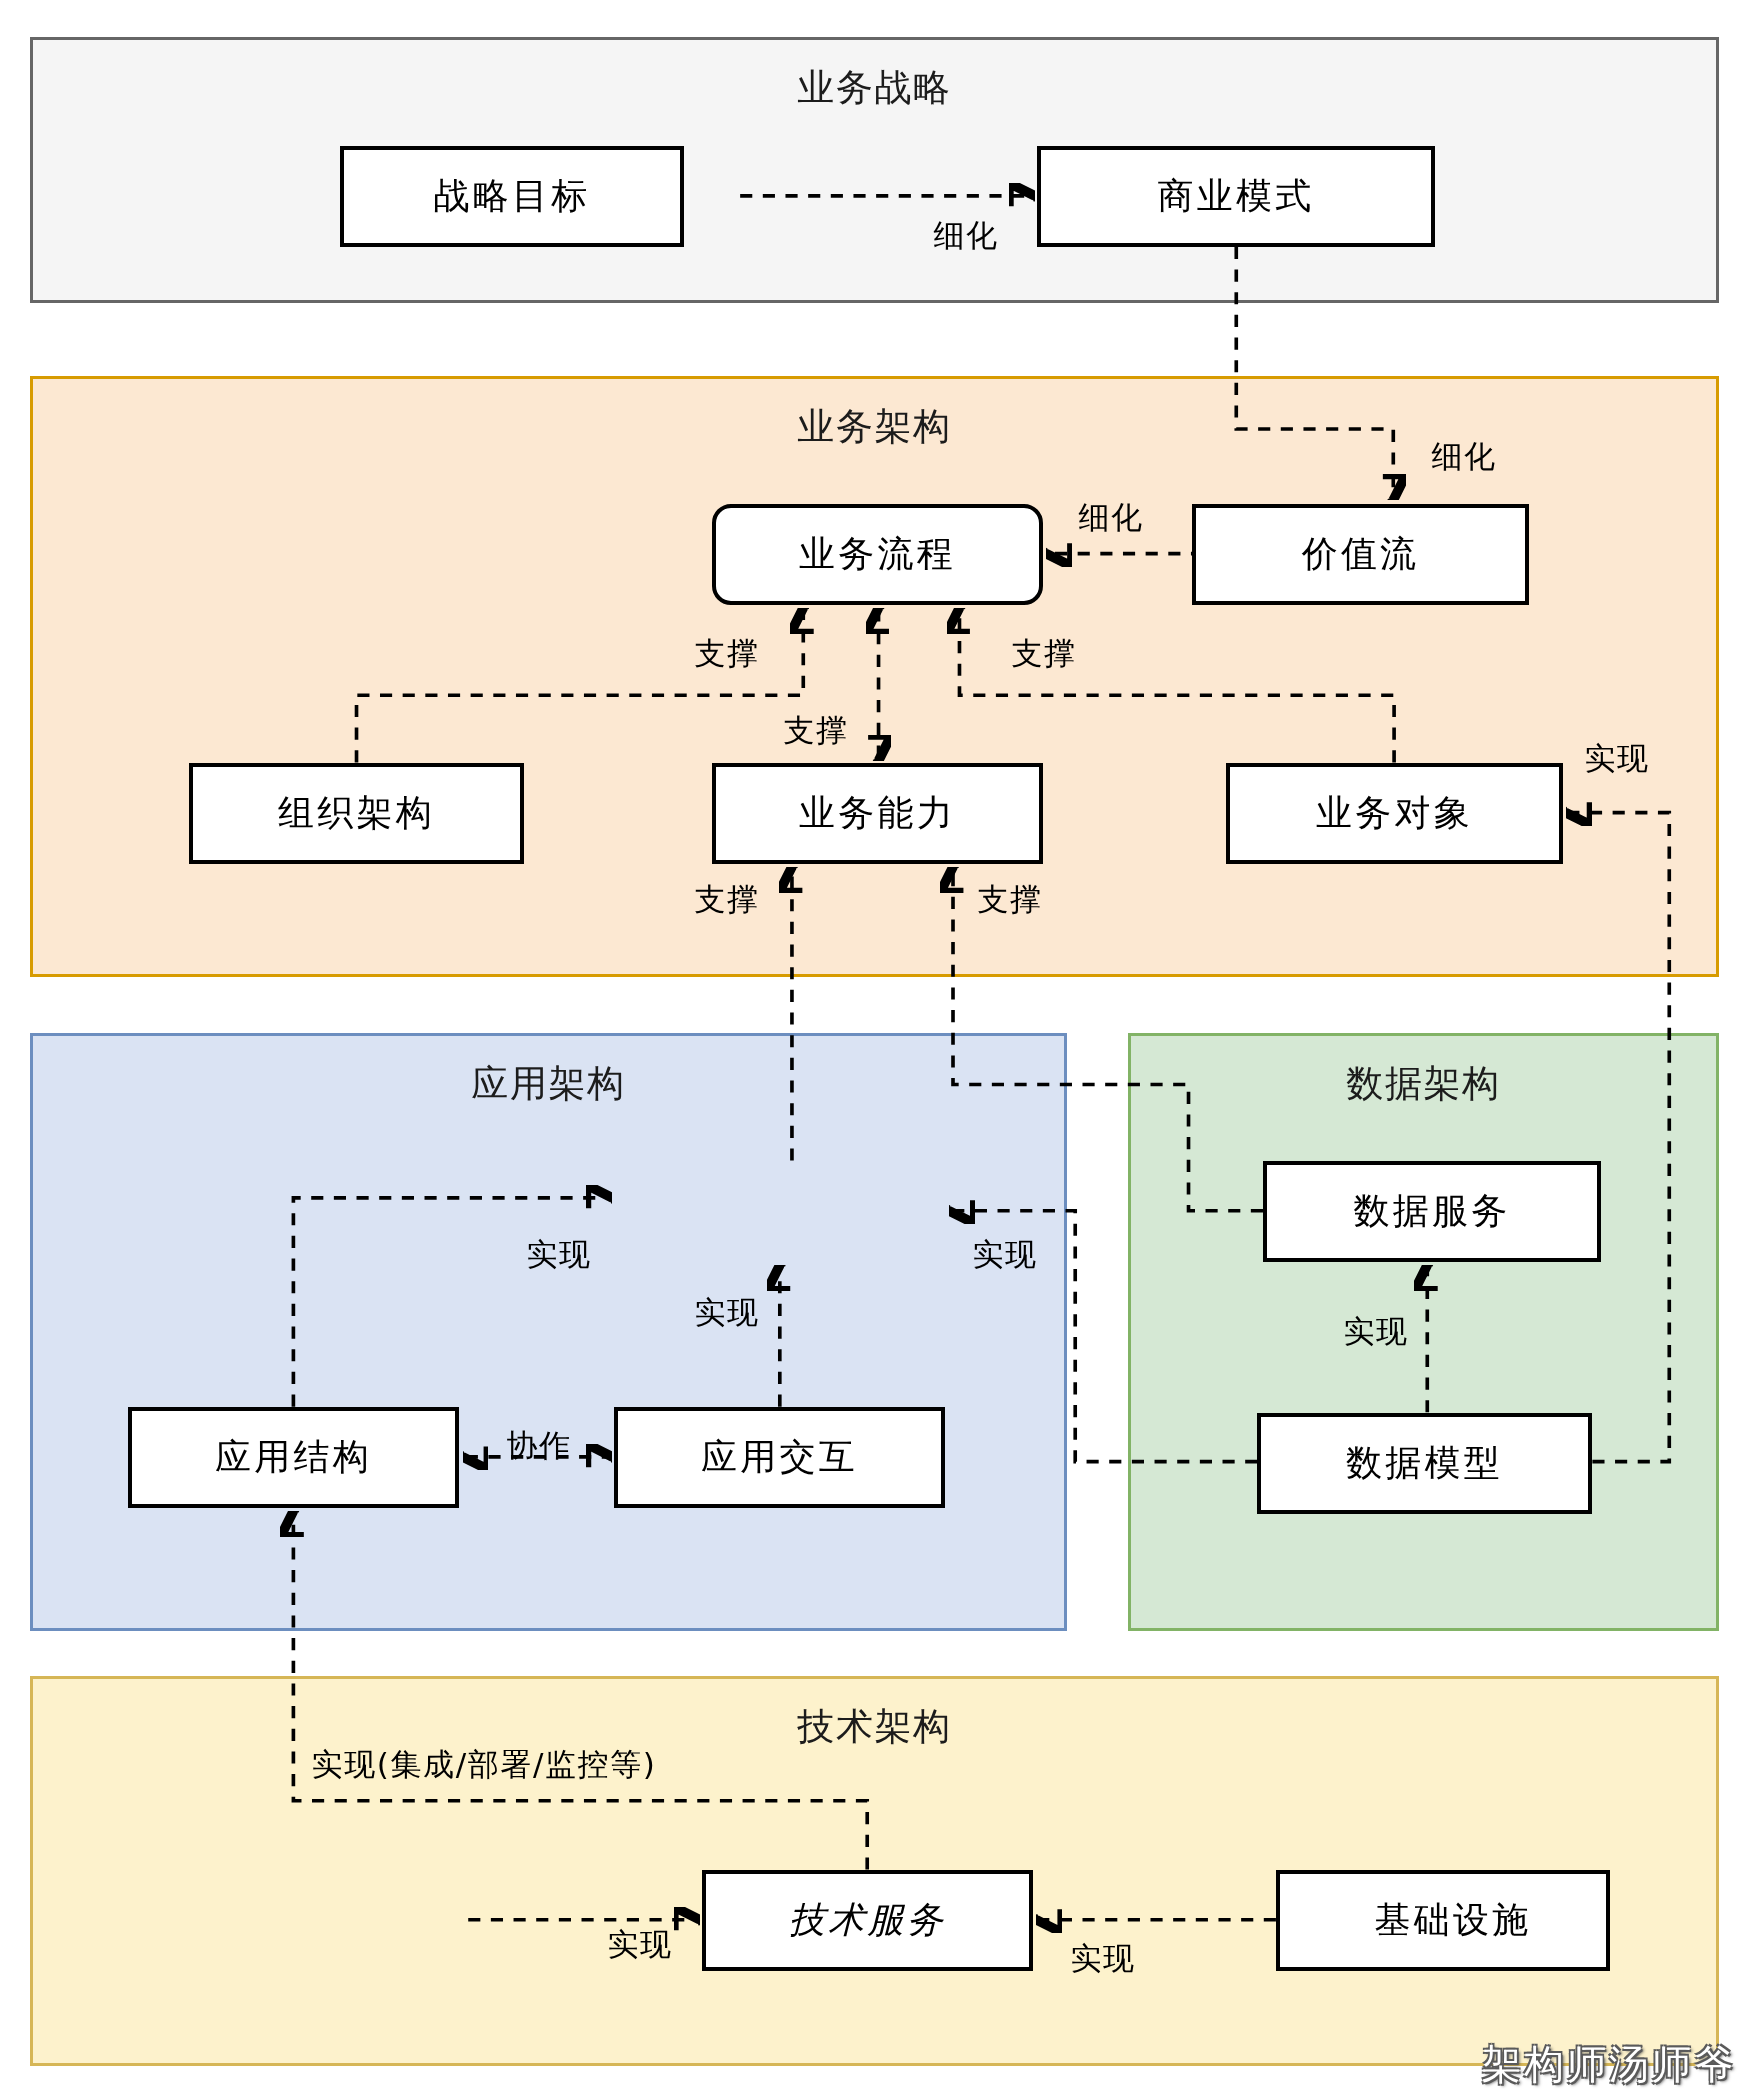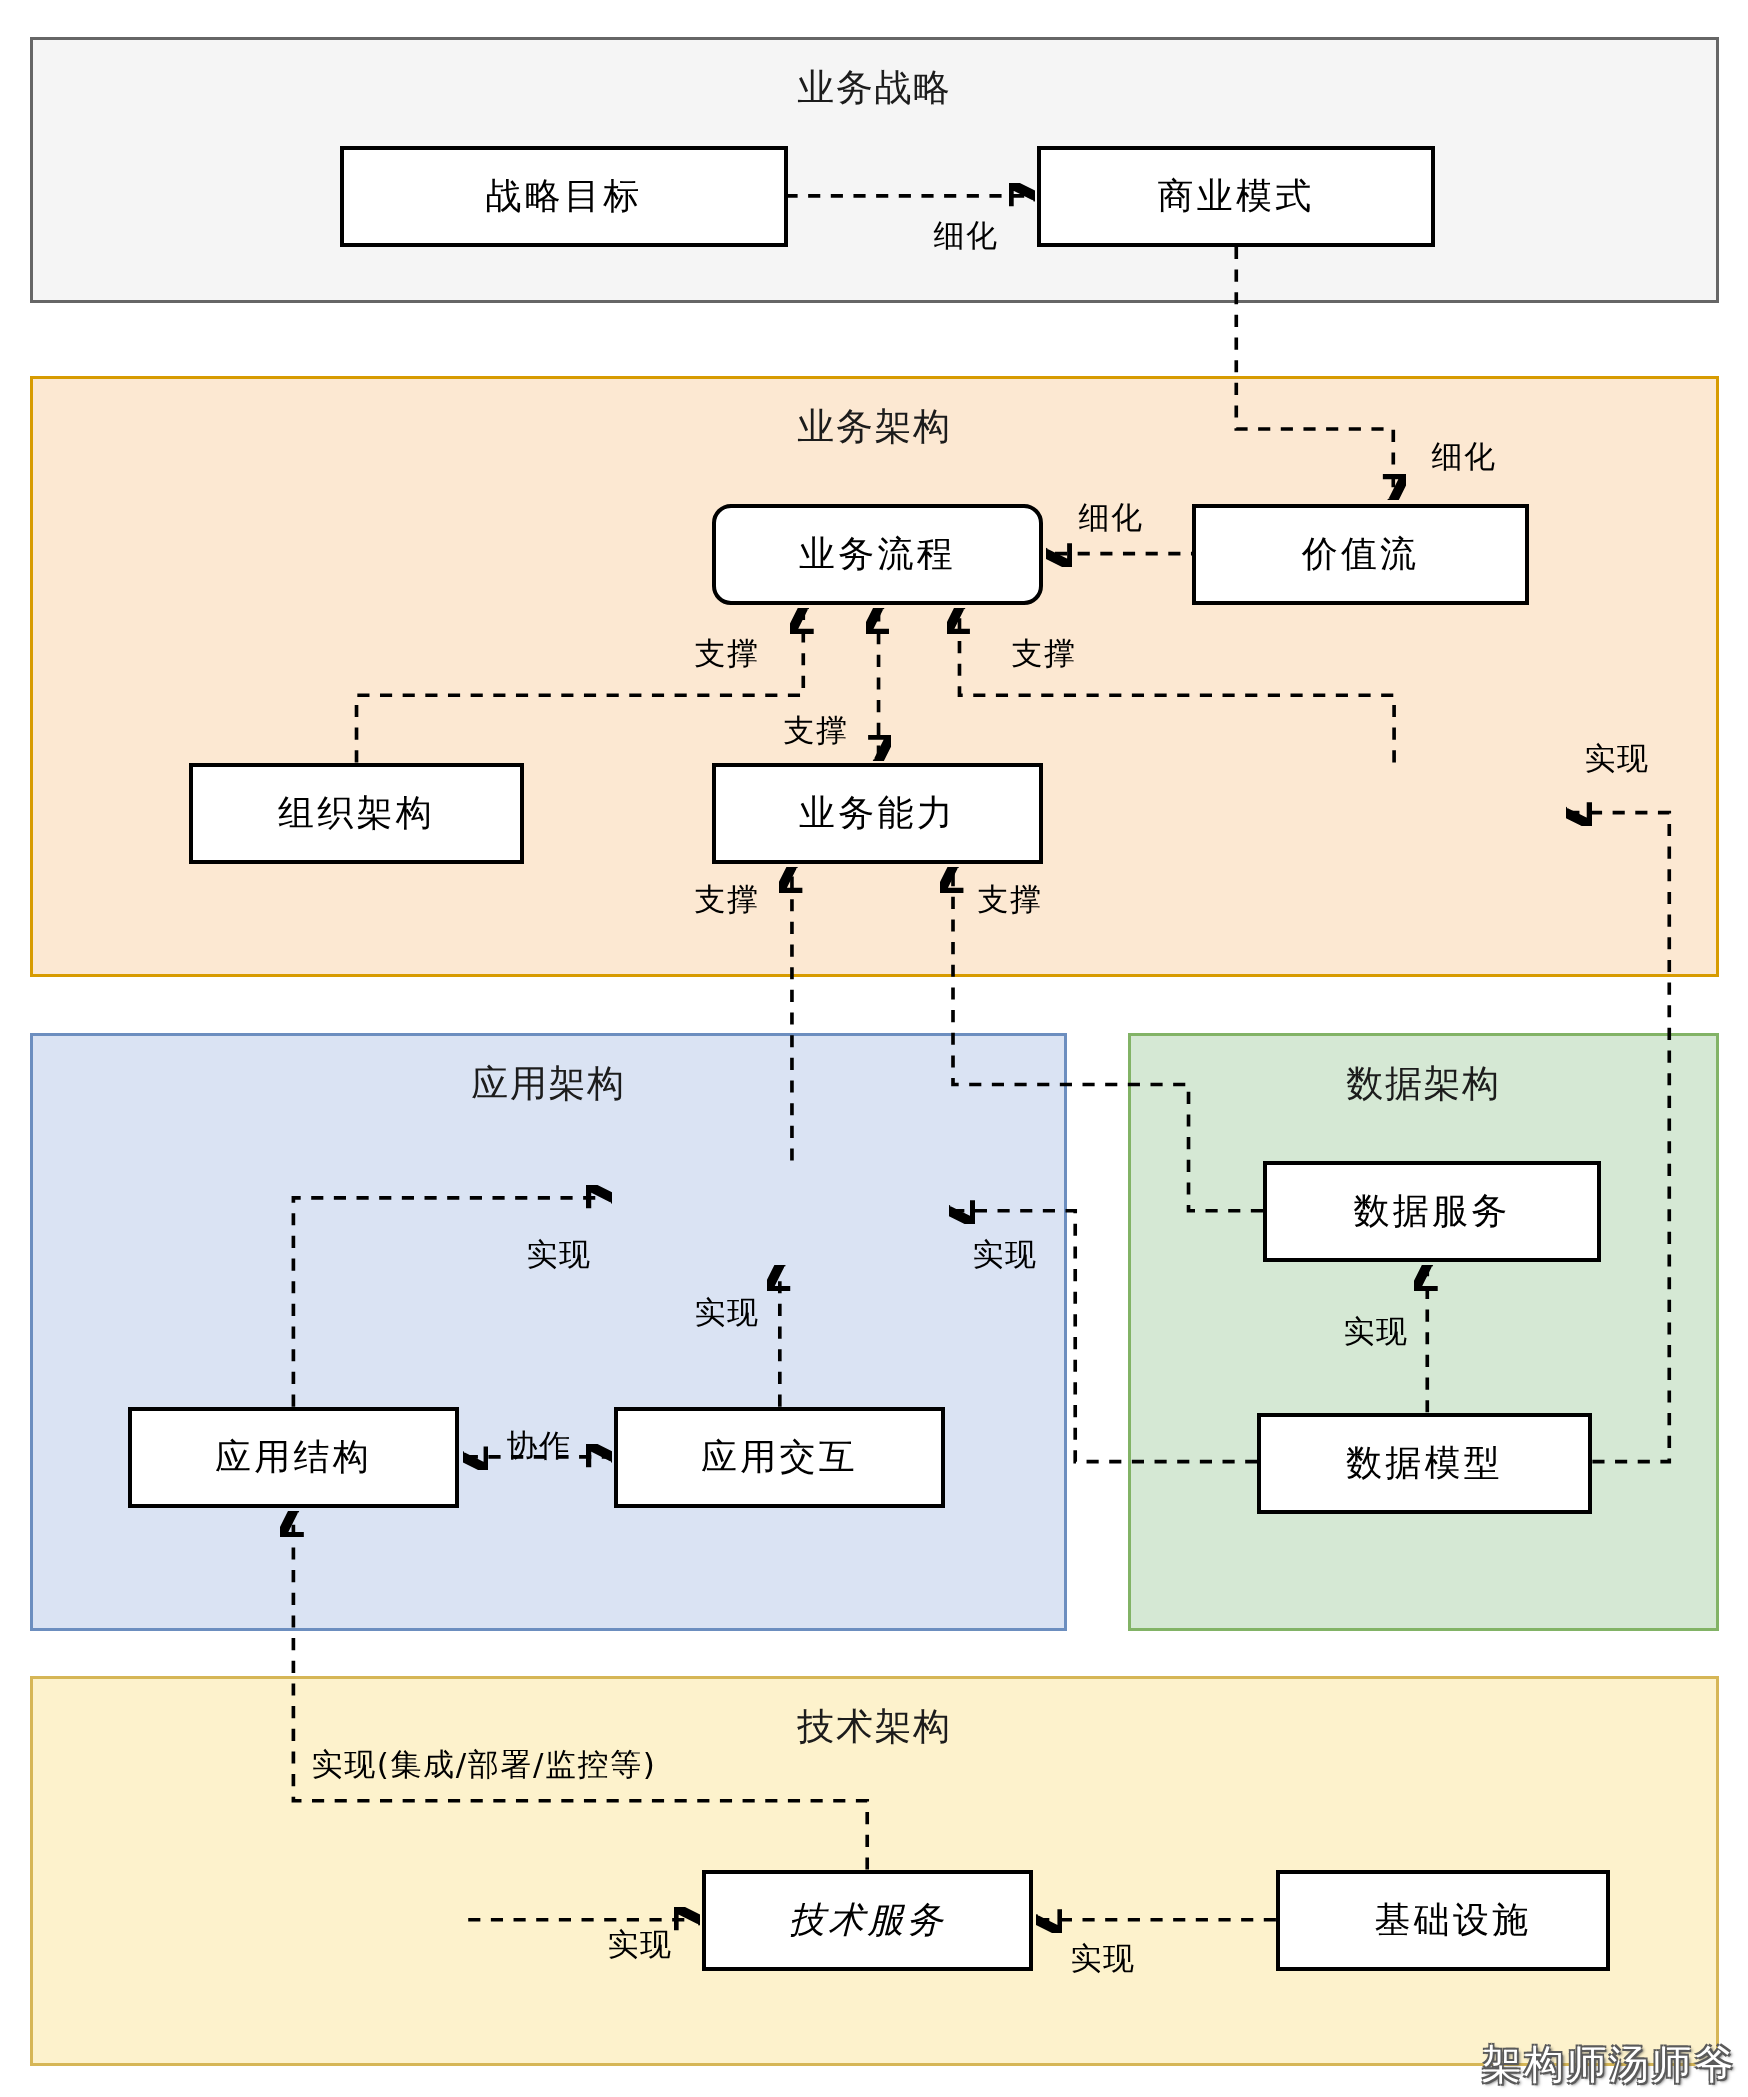--- a/index.html
+++ b/index.html
@@ -91,21 +91,21 @@
 
     <path d="M1553 1806 H1328 V1496 H1176" marker-end="url(#arr)"></path>
 
     <path d="M1071 2310 V2225 H362 V1871" marker-end="url(#arr)"></path>
 
     <path d="M578 2372 H860" marker-end="url(#arr)"></path>
 
     <path d="M1576 2372 H1284" marker-end="url(#arr)"></path>
   </svg>
 
-  <div class="node" style="left:340px;top:146px;width:448px;height:101px;">
+  <div class="node" style="left:340px;top:146px;width:344px;height:101px;">
       <span>战略目标</span>
     </div>
 
   <div class="node" style="left:1037px;top:146px;width:398px;height:101px;">
       <span>商业模式</span>
     </div>
 
   <div class="node" style="left:712px;top:504px;width:331px;height:101px;border-radius:19px;">
       <span>业务流程</span>
     </div>
@@ -115,20 +115,23 @@
     </div>
 
   <div class="node" style="left:189px;top:763px;width:335px;height:101px;">
       <span>组织架构</span>
     </div>
 
   <div class="node" style="left:712px;top:763px;width:331px;height:101px;">
       <span>业务能力</span>
     </div>
 
+  <div class="node" style="left:1226px;top:763px;width:337px;height:101px;">
+      <span>业务对象</span>
+    </div>
 
 
   <div class="node" style="left:128px;top:1407px;width:331px;height:101px;">
       <span>应用结构</span>
     </div>
 
   <div class="node" style="left:614px;top:1407px;width:331px;height:101px;">
       <span>应用交互</span>
     </div>
 

